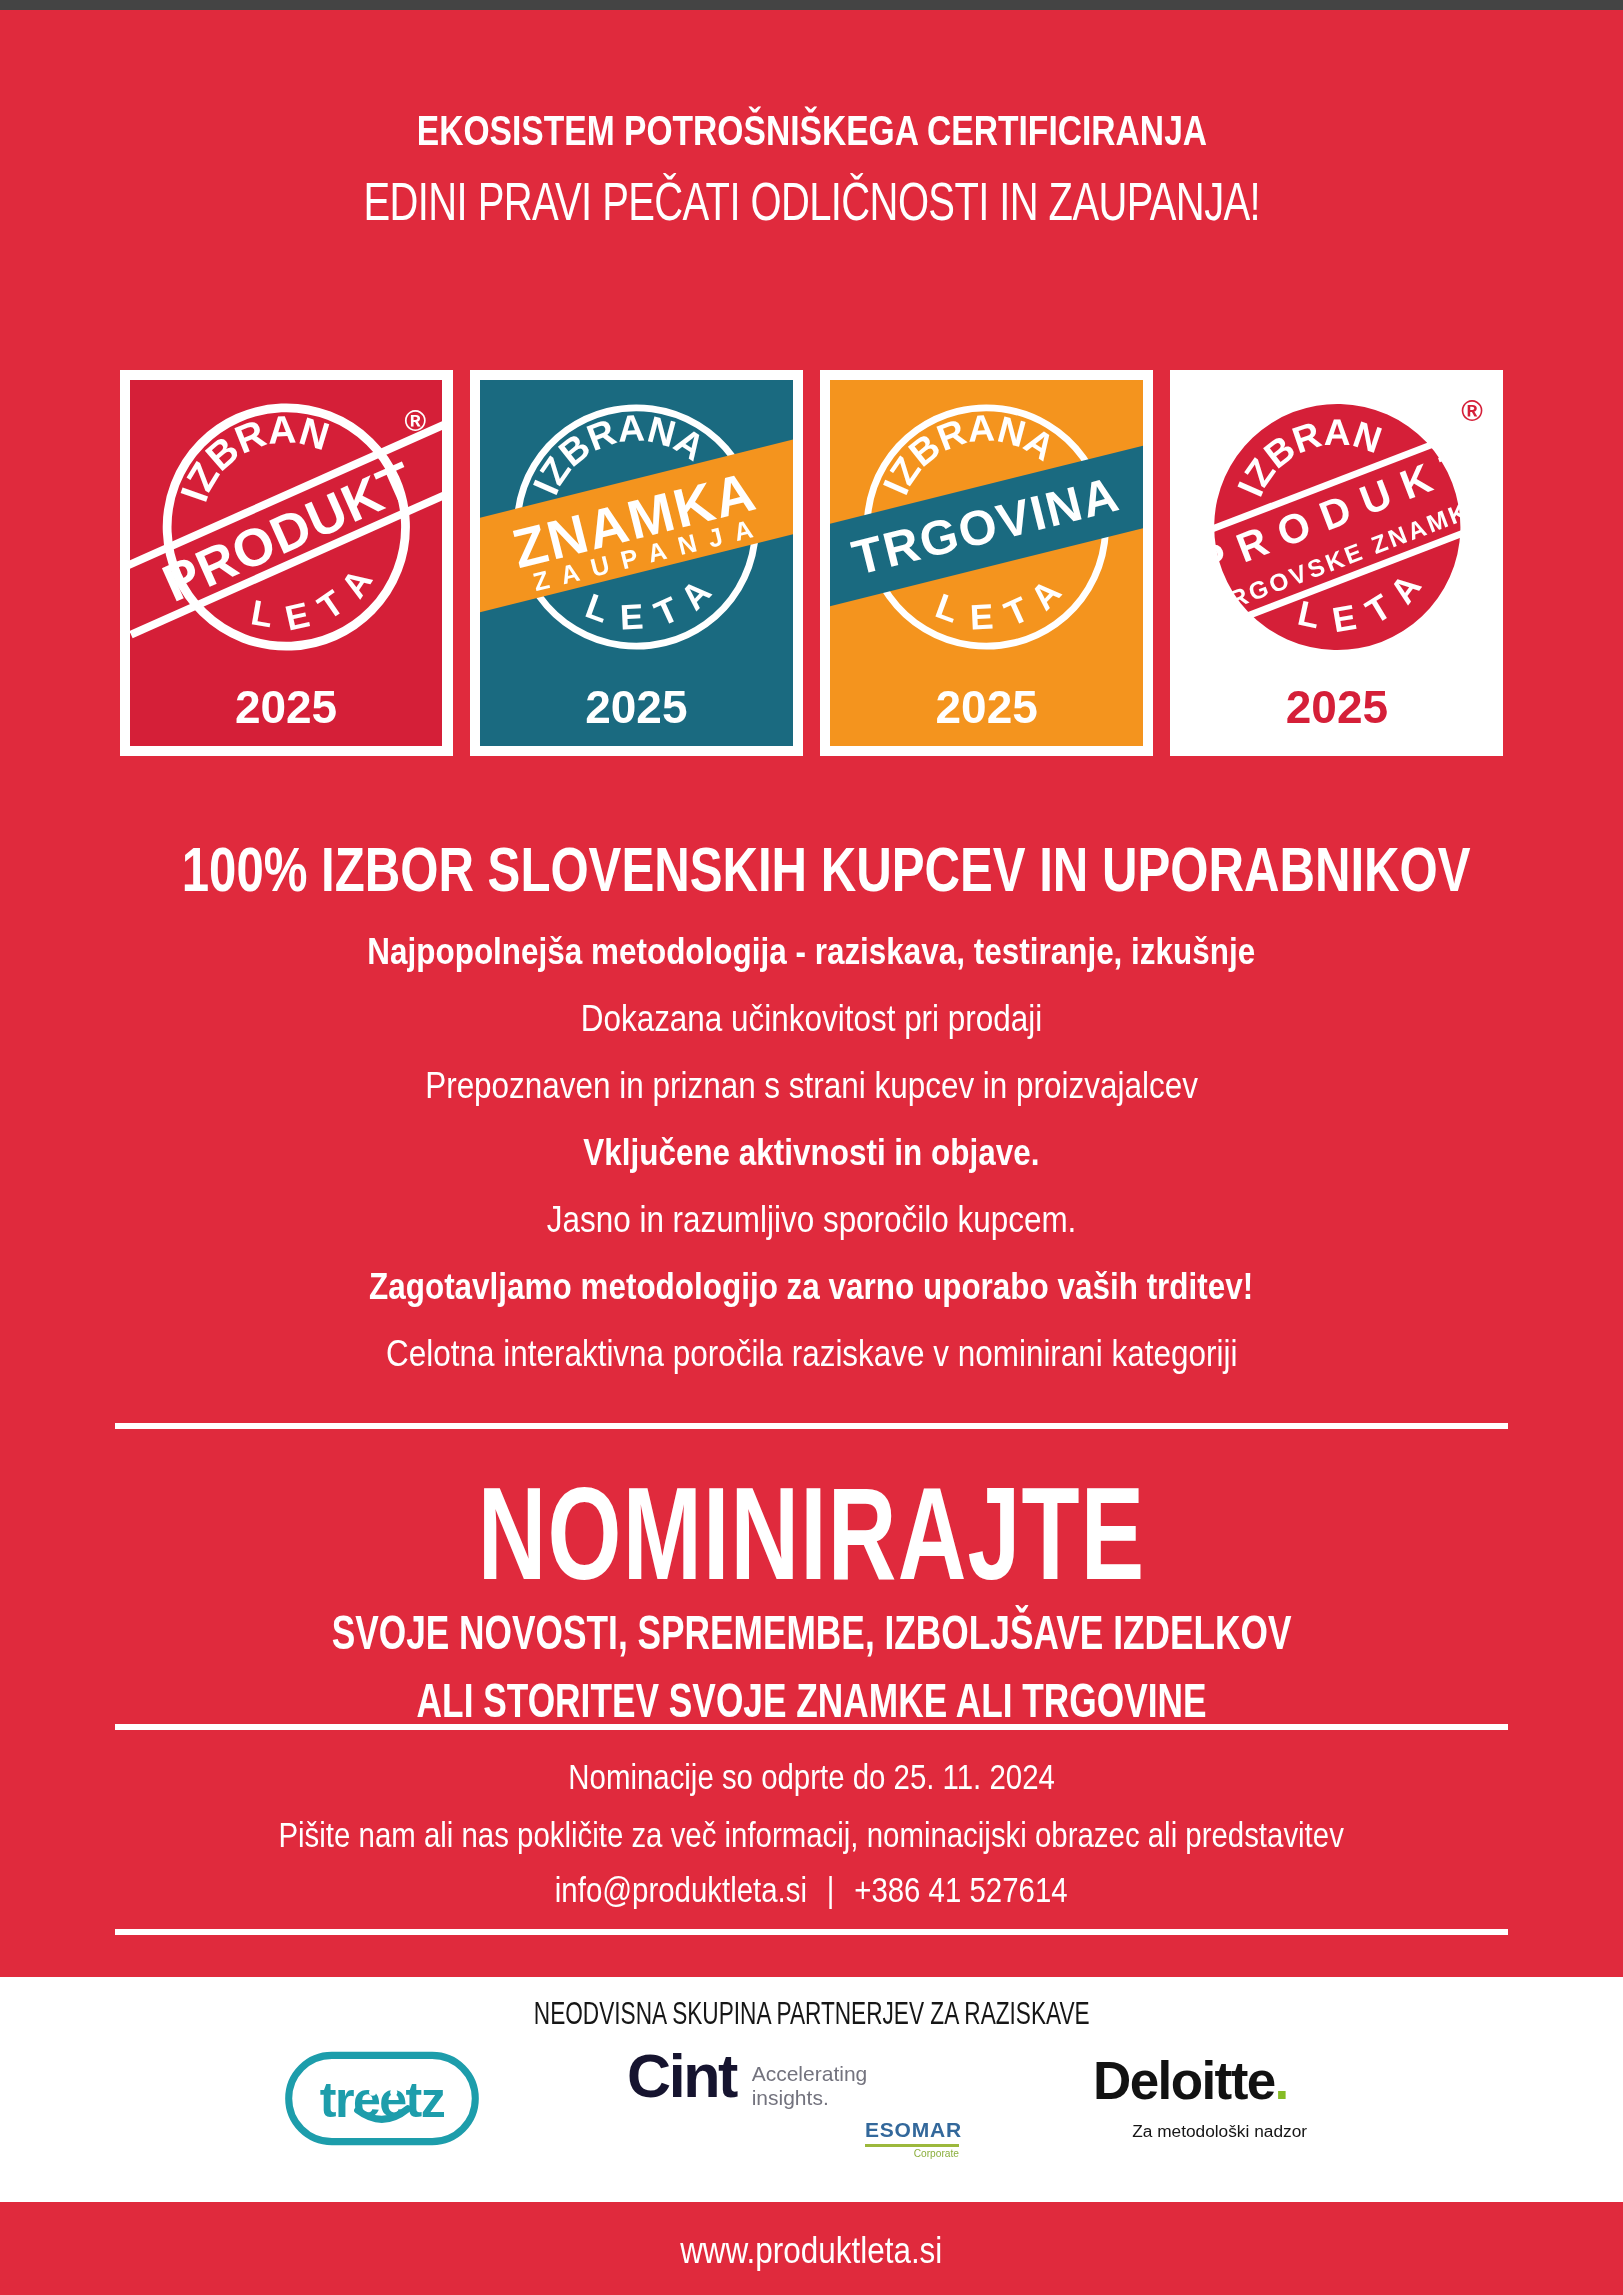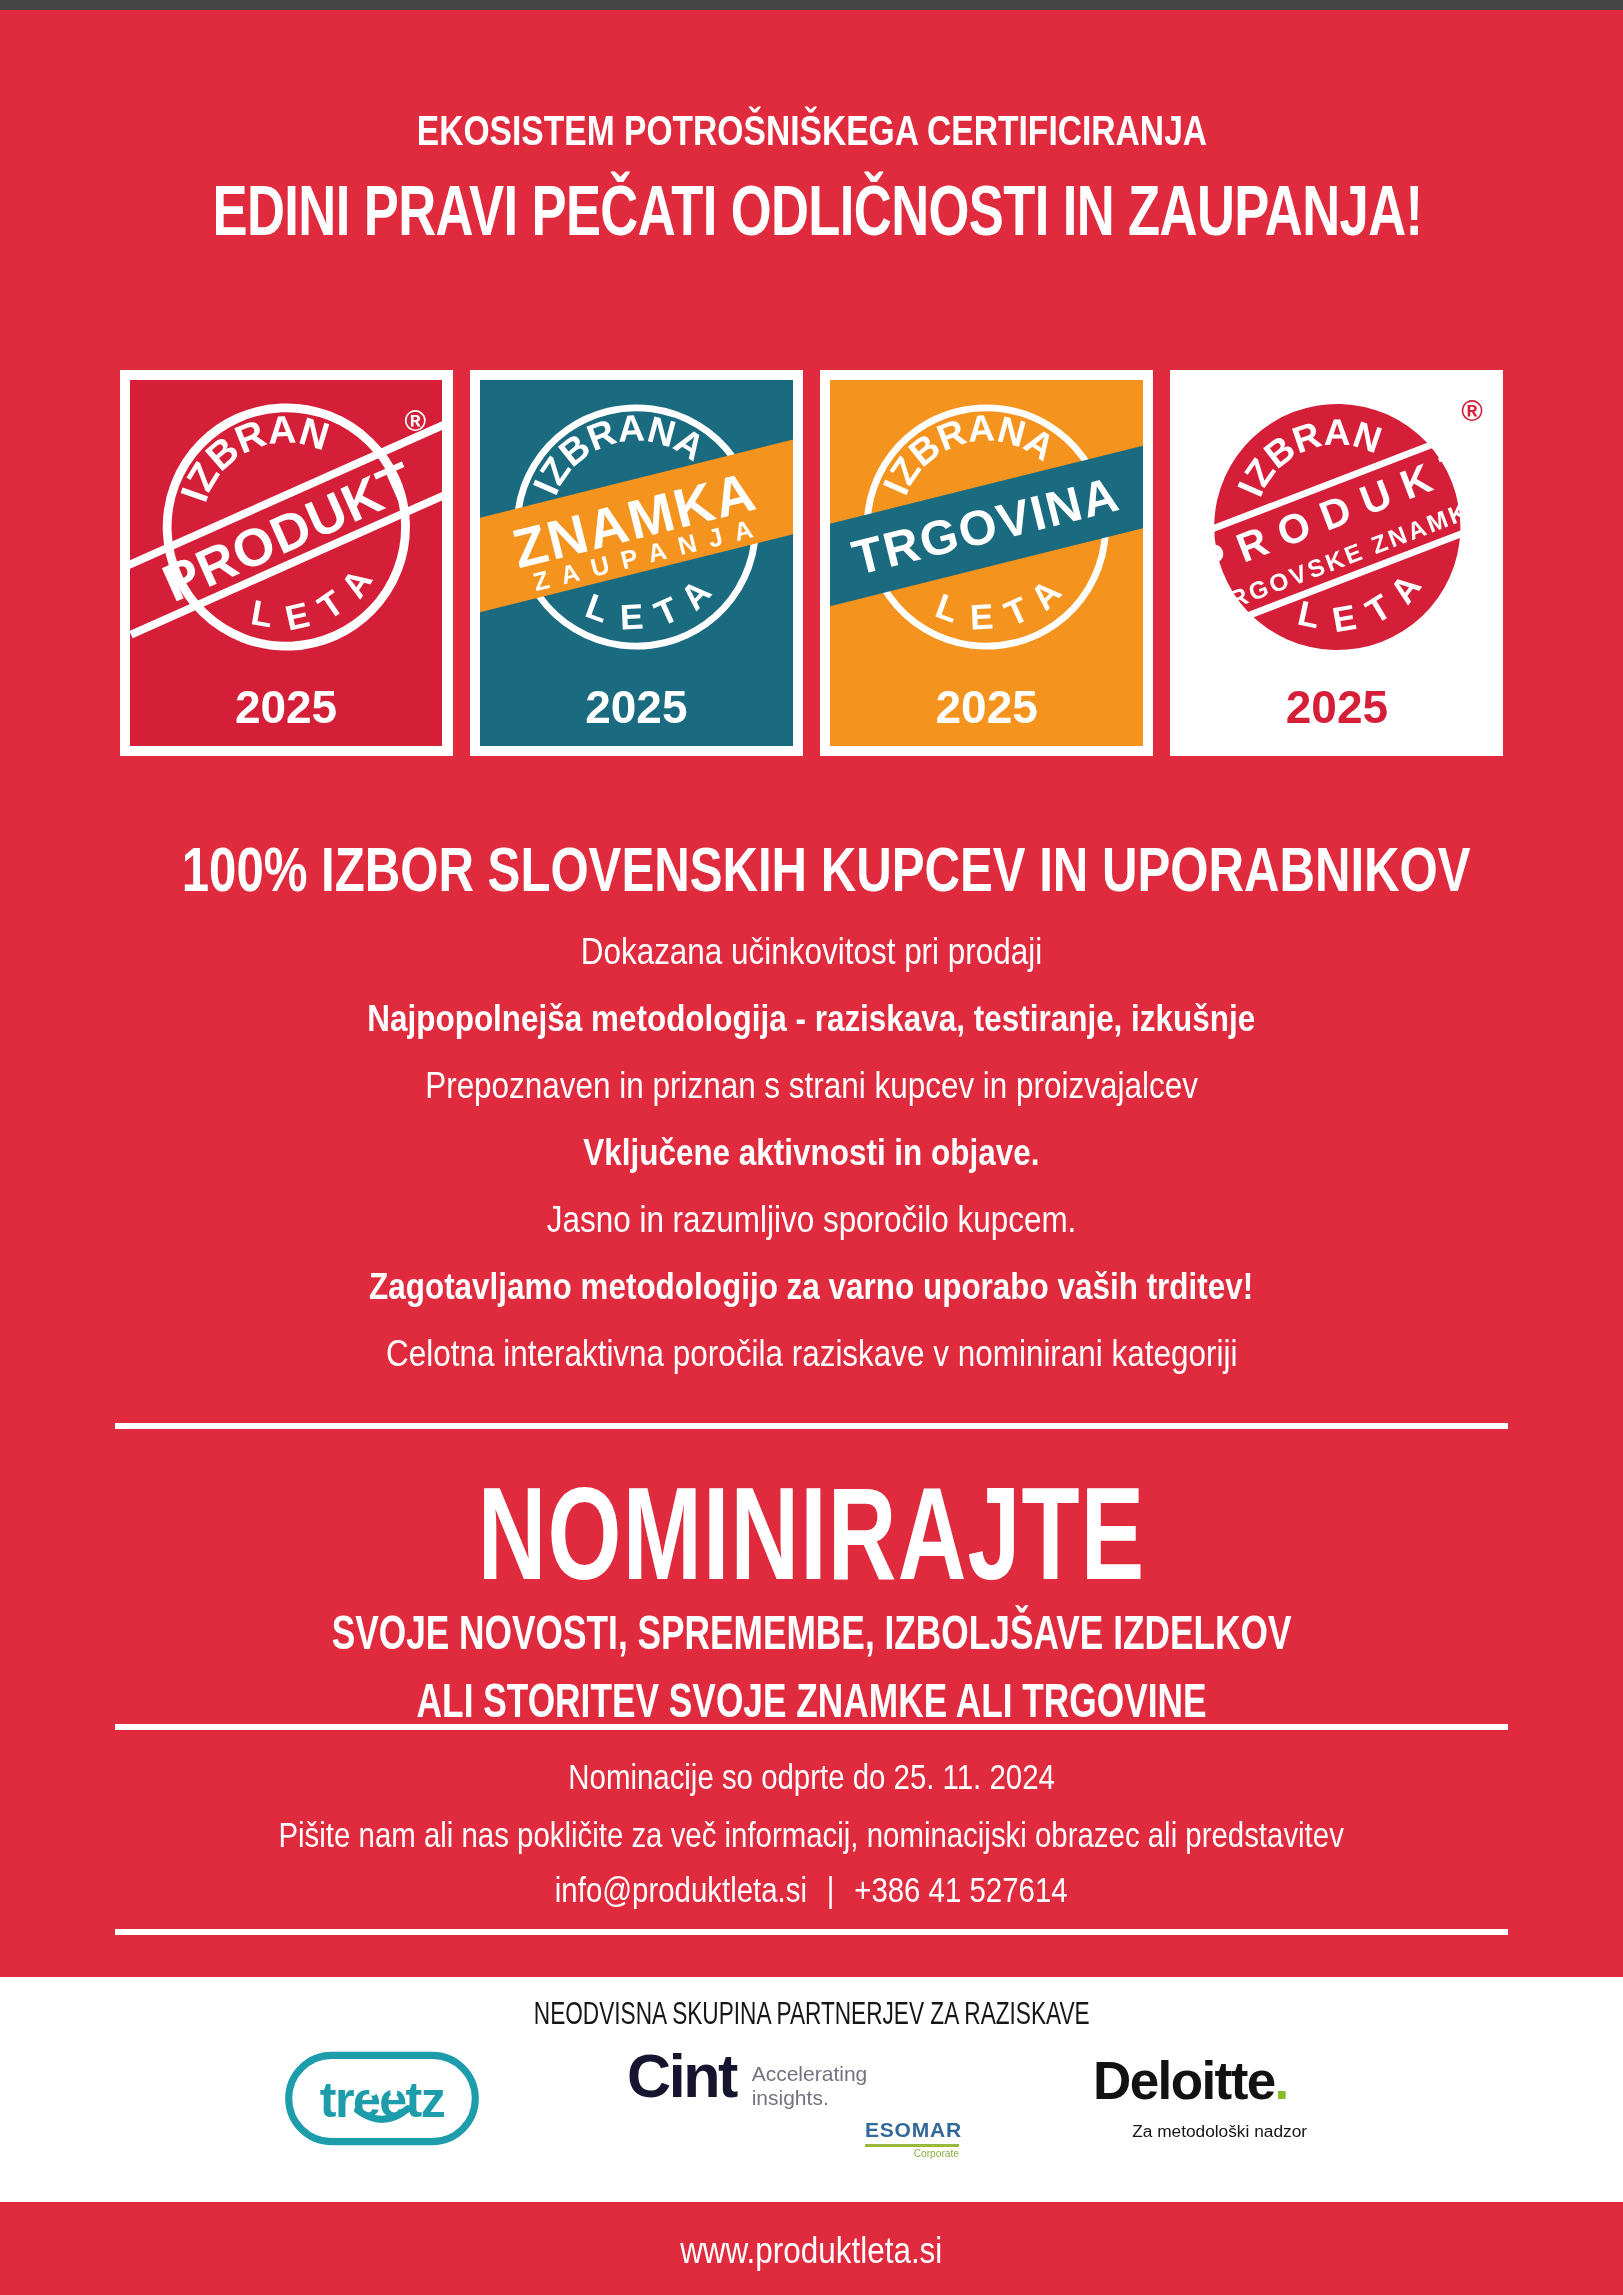--- a/index.html
+++ b/index.html
@@ -7,21 +7,21 @@
     position:relative;width:1623px;height:2295px;margin:10px auto;
     background:#E02A3D;overflow:hidden;
     font-family:"Liberation Sans","DejaVu Sans",sans-serif;
   }
   .abs{position:absolute;left:0;right:0;text-align:center;color:#fff;}
   .sx{display:inline-block;white-space:nowrap;transform-origin:center;}
 
   
   .eyebrow{top:97px;font-size:42px;font-weight:700;}
   .eyebrow .sx{transform:scaleX(.80);}
-  .page-title{top:160px;font-size:71px;font-weight:700;}
+  .page-title{top:160px;font-size:54px;font-weight:400;}
   .page-title .sx{transform:scaleX(.74);letter-spacing:-0.8px;}
 
   
   .badges{position:absolute;top:360px;left:0;width:100%;display:flex;justify-content:center;gap:17.3px;}
   .card{width:333px;height:386px;background:#fff;padding:10.2px;box-sizing:border-box;}
   .card-inner{width:100%;height:100%;display:flex;flex-direction:column;align-items:center;box-sizing:border-box;}
   .bg-red{background:#D51F38;}
   .bg-teal{background:#1A6A80;}
   .bg-orange{background:#F4941E;}
   .bg-white{background:#fff;}
@@ -163,22 +163,22 @@
           </g>
           <text x="298" y="52" fill="#D51F38" font-size="30" font-weight="bold" text-anchor="middle">®</text>
         </svg>
         <div class="year">2025</div>
       </div>
     </div>
   </div>
 
   <div class="abs claims-headline"><span class="sx">100% IZBOR SLOVENSKIH KUPCEV IN UPORABNIKOV</span></div>
   <div class="claims">
+    <div class="claim b"><span class="sx">Najpopolnejša metodologija - raziskava, testiranje, izkušnje</span></div>
     <div class="claim"><span class="sx">Dokazana učinkovitost pri prodaji</span></div>
-    <div class="claim b"><span class="sx">Najpopolnejša metodologija - raziskava, testiranje, izkušnje</span></div>
     <div class="claim"><span class="sx">Prepoznaven in priznan s strani kupcev in proizvajalcev</span></div>
     <div class="claim b"><span class="sx">Vključene aktivnosti in objave.</span></div>
     <div class="claim"><span class="sx">Jasno in razumljivo sporočilo kupcem.</span></div>
     <div class="claim b"><span class="sx">Zagotavljamo metodologijo za varno uporabo vaših trditev!</span></div>
     <div class="claim"><span class="sx">Celotna interaktivna poročila raziskave v nominirani kategoriji</span></div>
   </div>
 
   <div class="divider" id="div1"></div>
 
   <div class="abs nom-line" id="nom1"><span class="sx">SVOJE NOVOSTI, SPREMEMBE, IZBOLJŠAVE IZDELKOV</span></div>

